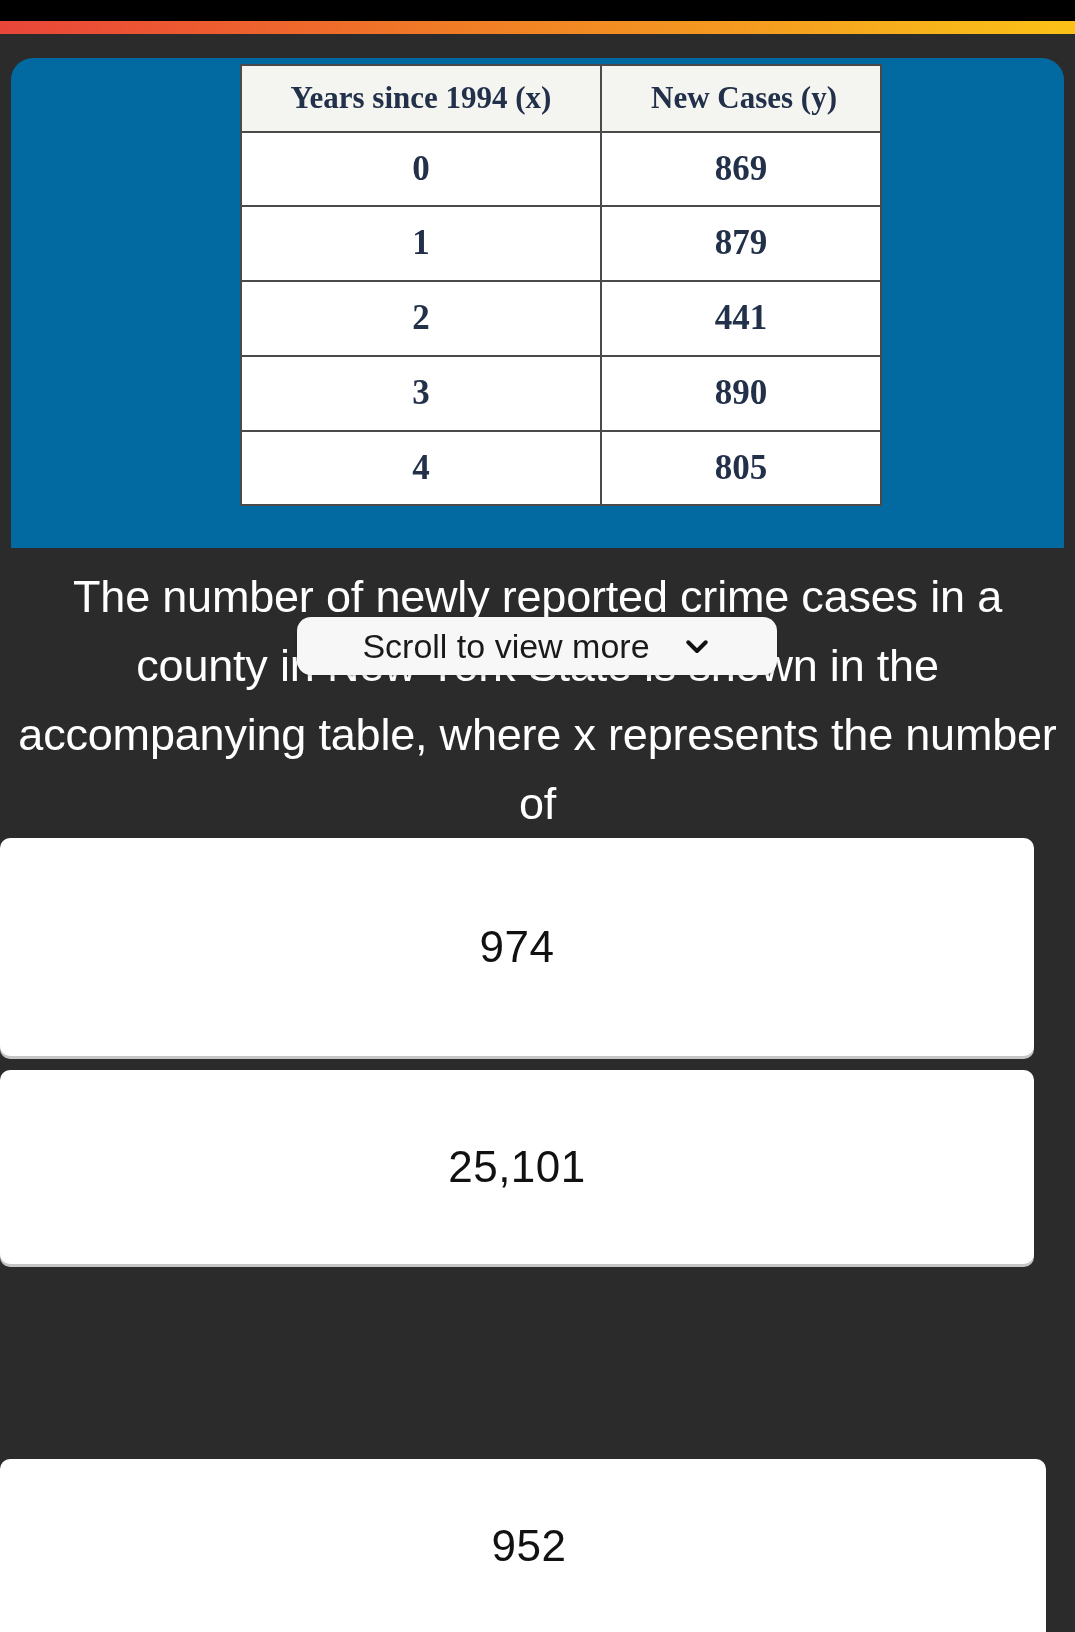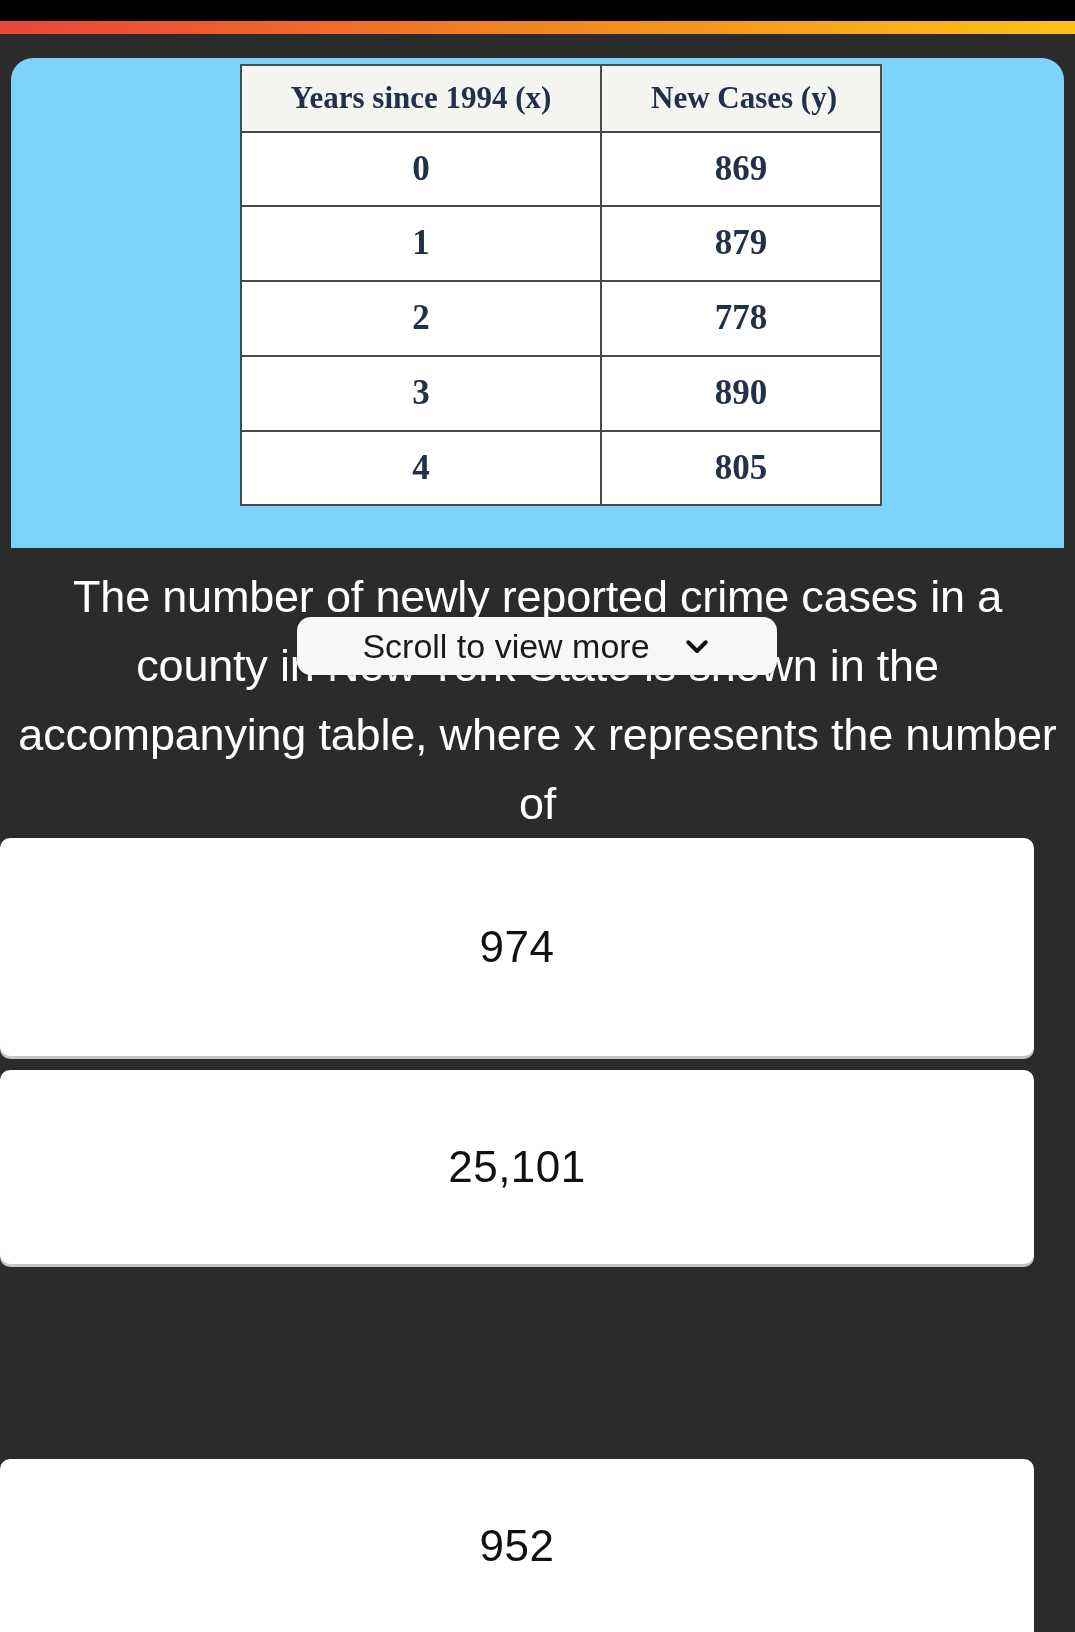--- a/index.html
+++ b/index.html
@@ -34,21 +34,21 @@
     left: 0; top: 34px;
     width: 1075px; height: 1598px;
     background: #2b2b2b;
   }
 
   
   #table-card {
     position: absolute;
     left: 11px; top: 58px;
     width: 1053px; height: 560px;
-    background: #7dd3fc;
+    background: #0369a1;
     border-radius: 22px;
     overflow: hidden;
   }
   #data-table-wrap {
     position: absolute;
     left: 229px; top: 6px;
   }
   table.data-table {
     border-collapse: collapse;
     font-family: "Liberation Serif", serif;
@@ -148,21 +148,21 @@
   }
   .answer-card .answer-label {
     font-size: 44px;
     color: #111111;
     font-family: "Liberation Sans", sans-serif;
     letter-spacing: 0.5px;
   }
   #answer-card-0 { top: 0px;   height: 218px; }
   #answer-card-1 { top: 232px; height: 194px; }
   #answer-card-2 { top: 427px; height: 193px; }
-  #answer-card-3 { top: 621px; height: 173px; border-radius: 10px 10px 0 0; }
+  #answer-card-3 { top: 621px; height: 173px; border-radius: 10px 10px 0 0; padding-left: 12px; }
 </style>
 </head>
 <body>
 
 <div id="top-black-bar"></div>
 <div id="top-gradient-bar"></div>
 <div id="app-background"></div>
 
 <div id="table-card">
   <div id="data-table-wrap">
@@ -177,21 +177,21 @@
         <tr>
           <td>0</td>
           <td>869</td>
         </tr>
         <tr>
           <td>1</td>
           <td>879</td>
         </tr>
         <tr>
           <td>2</td>
-          <td>778</td>
+          <td>441</td>
         </tr>
         <tr>
           <td>3</td>
           <td>890</td>
         </tr>
         <tr>
           <td>4</td>
           <td>805</td>
         </tr>
       </tbody>

